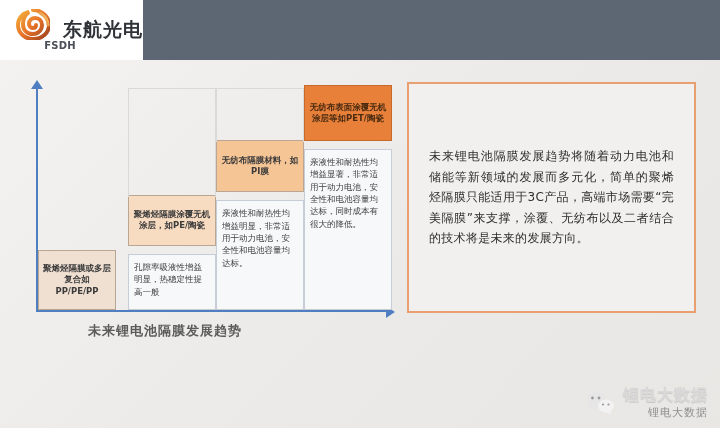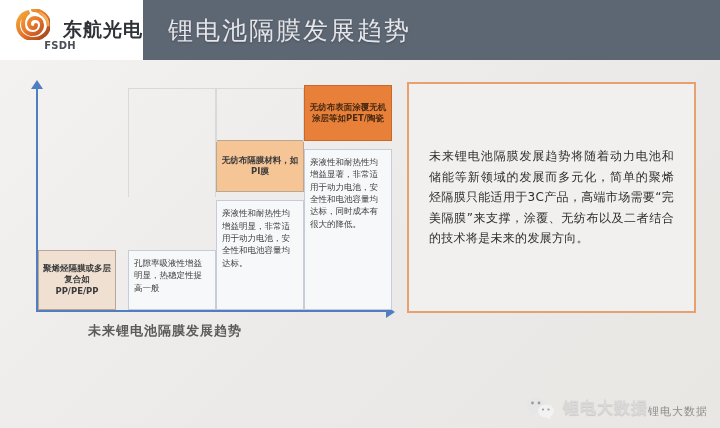--- a/index.html
+++ b/index.html
@@ -198,21 +198,21 @@
     align-items: center;
   }
   #wechat-icon {
     width: 30px; height: 24px;
     position: relative;
     flex: 0 0 auto;
     margin-right: 8px;
   }
   #footer-texts {
     display: flex;
-    flex-direction: row;
+    flex-direction: column;
     align-items: flex-start;
   }
   #footer-main {
     font-size: 16px;
     font-weight: bold;
     color: #d9d9d9;
     letter-spacing: 1px;
     text-shadow: 0 1px 1px rgba(0,0,0,.15);
   }
   #footer-sub {
@@ -245,36 +245,36 @@
             </linearGradient>
           </defs>
           <path d="M17,1 C26,1 33,8 33,16 C33,24 26,30 17,30 C9,30 2,24 2,16 C2,9 7,4 13,3 C9,6 7,10 7,15 C7,21 11,25 17,25 C22,25 26,21 26,16 C26,12 23,9 19,9 C16,9 13,11 13,15 C13,17 15,19 17,19 C19,19 20,18 20,16" fill="none" stroke="url(#g1)" stroke-width="4" stroke-linecap="round"></path>
           <path d="M24,4 C29,7 32,11 32,16" fill="none" stroke="url(#g2)" stroke-width="3" stroke-linecap="round"></path>
         </svg>
         <div id="logo-fsdh">FSDH</div>
       </div>
       <div id="logo-cn">东航光电</div>
     </div>
 
-    <div id="header-title">锂电池隔膜发展趋势</div>
   </div>
 
   <div id="slide">
 
     <div id="chart">
       <div id="axis-y"></div>
       <div id="axis-y-head"></div>
       <div id="axis-x"></div>
       <div id="axis-x-head"></div>
 
       <div class="col" style="left:20px; width:78px; height:60px;">
         <div class="cell cell-top" style="background:#efe0d2; height:60px;">聚烯烃隔膜或多层复合如PP/PE/PP</div>
       </div>
 
       <div class="col" style="left:110px; width:88px; height:115px;">
+        <div class="cell cell-top" style="background:#f8dcc2; height:55px;">聚烯烃隔膜涂覆无机涂层，如PE/陶瓷</div>
         <div class="cell cell-desc" style="height:60px;">孔隙率吸液性增益明显，热稳定性提高一般</div>
       </div>
 
       <div class="col" style="left:198px; width:88px; height:170px;">
         <div class="cell cell-top" style="background:#f6c596; height:55px;">无纺布隔膜材料，如PI膜</div>
         <div class="cell cell-desc" style="height:115px;">亲液性和耐热性均增益明显，非常适用于动力电池，安全性和电池容量均达标。</div>
       </div>
 
       <div class="col" style="left:286px; width:88px; height:225px;">
         <div class="cell cell-top" style="background:#e8803a; color:#4a2a10; height:58px; border-color:#c8692c;">无纺布表面涂覆无机涂层等如PET/陶瓷</div>

